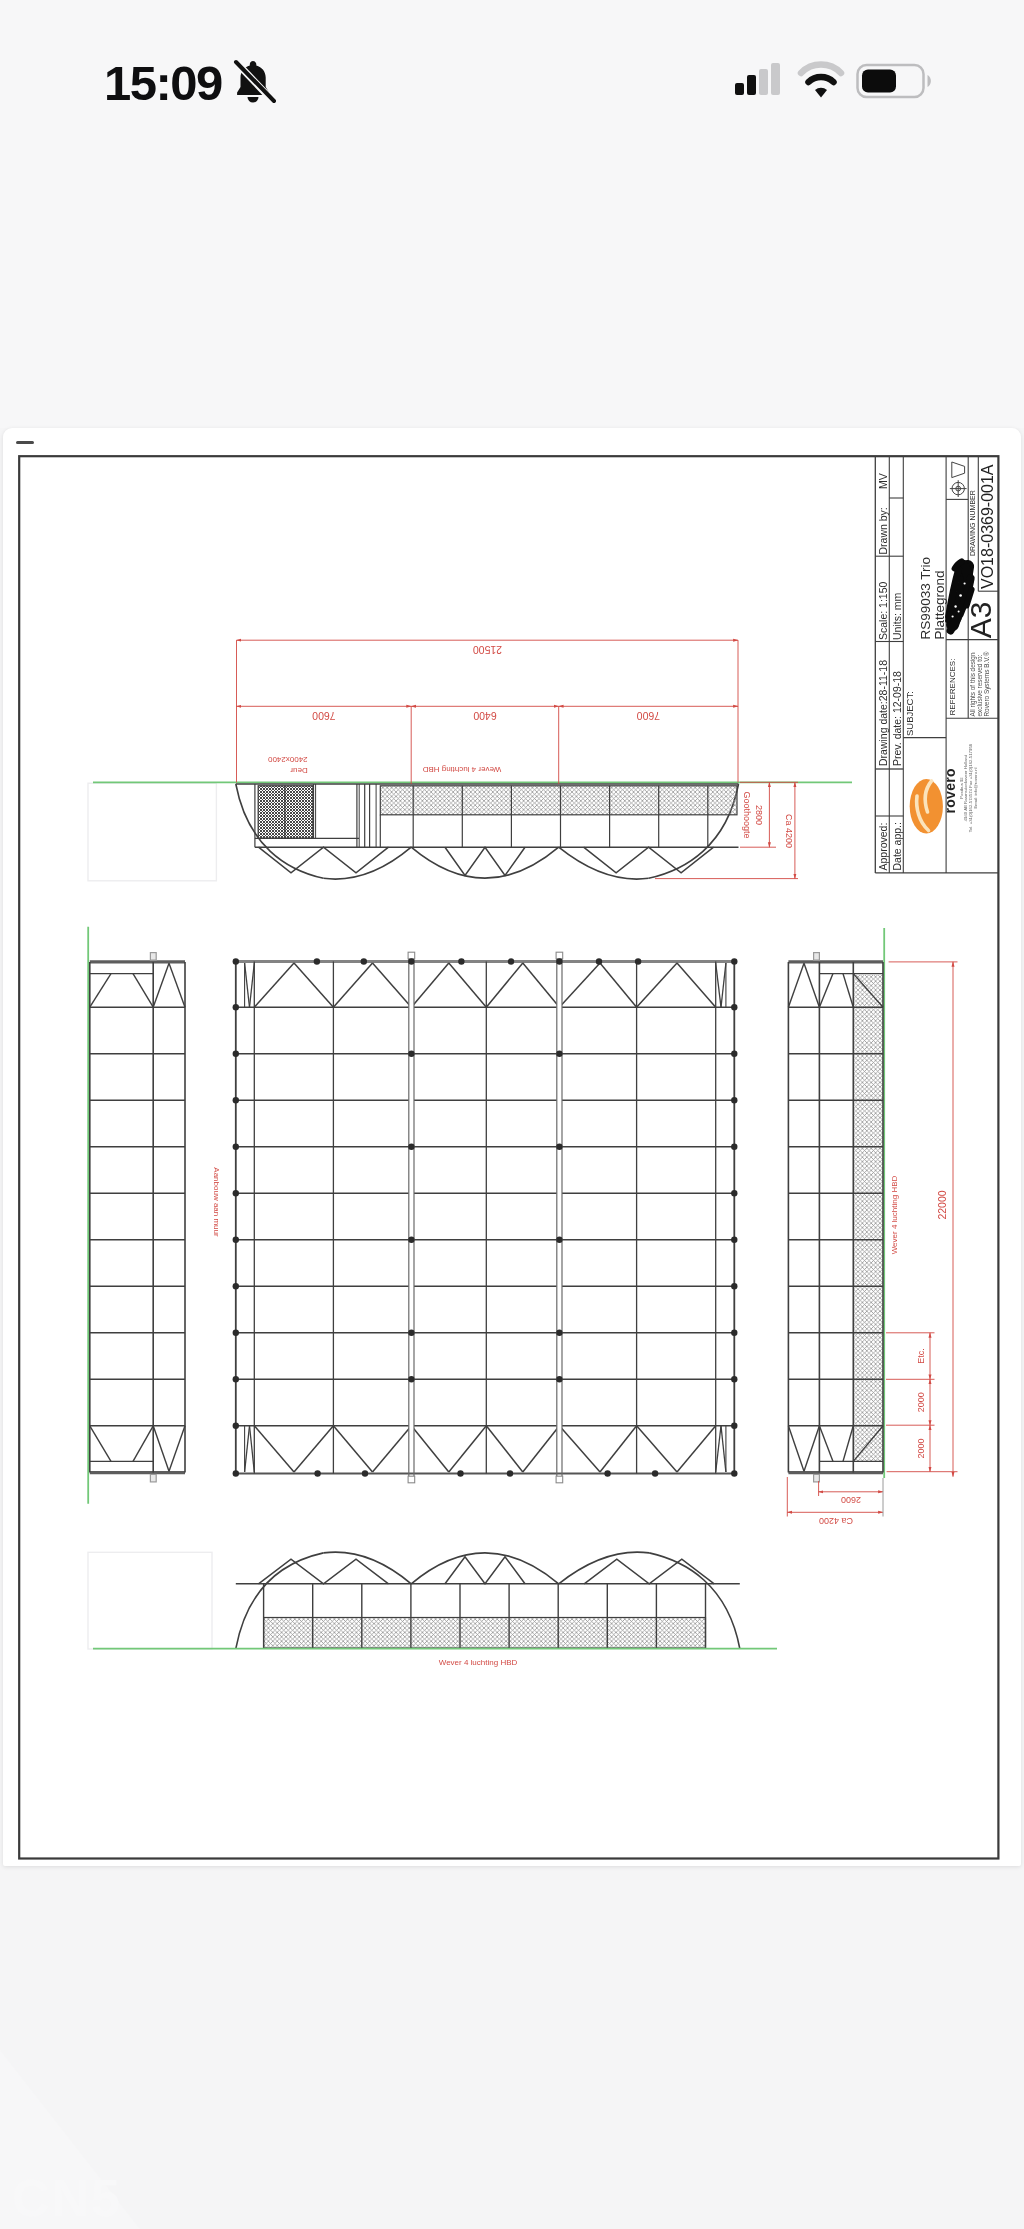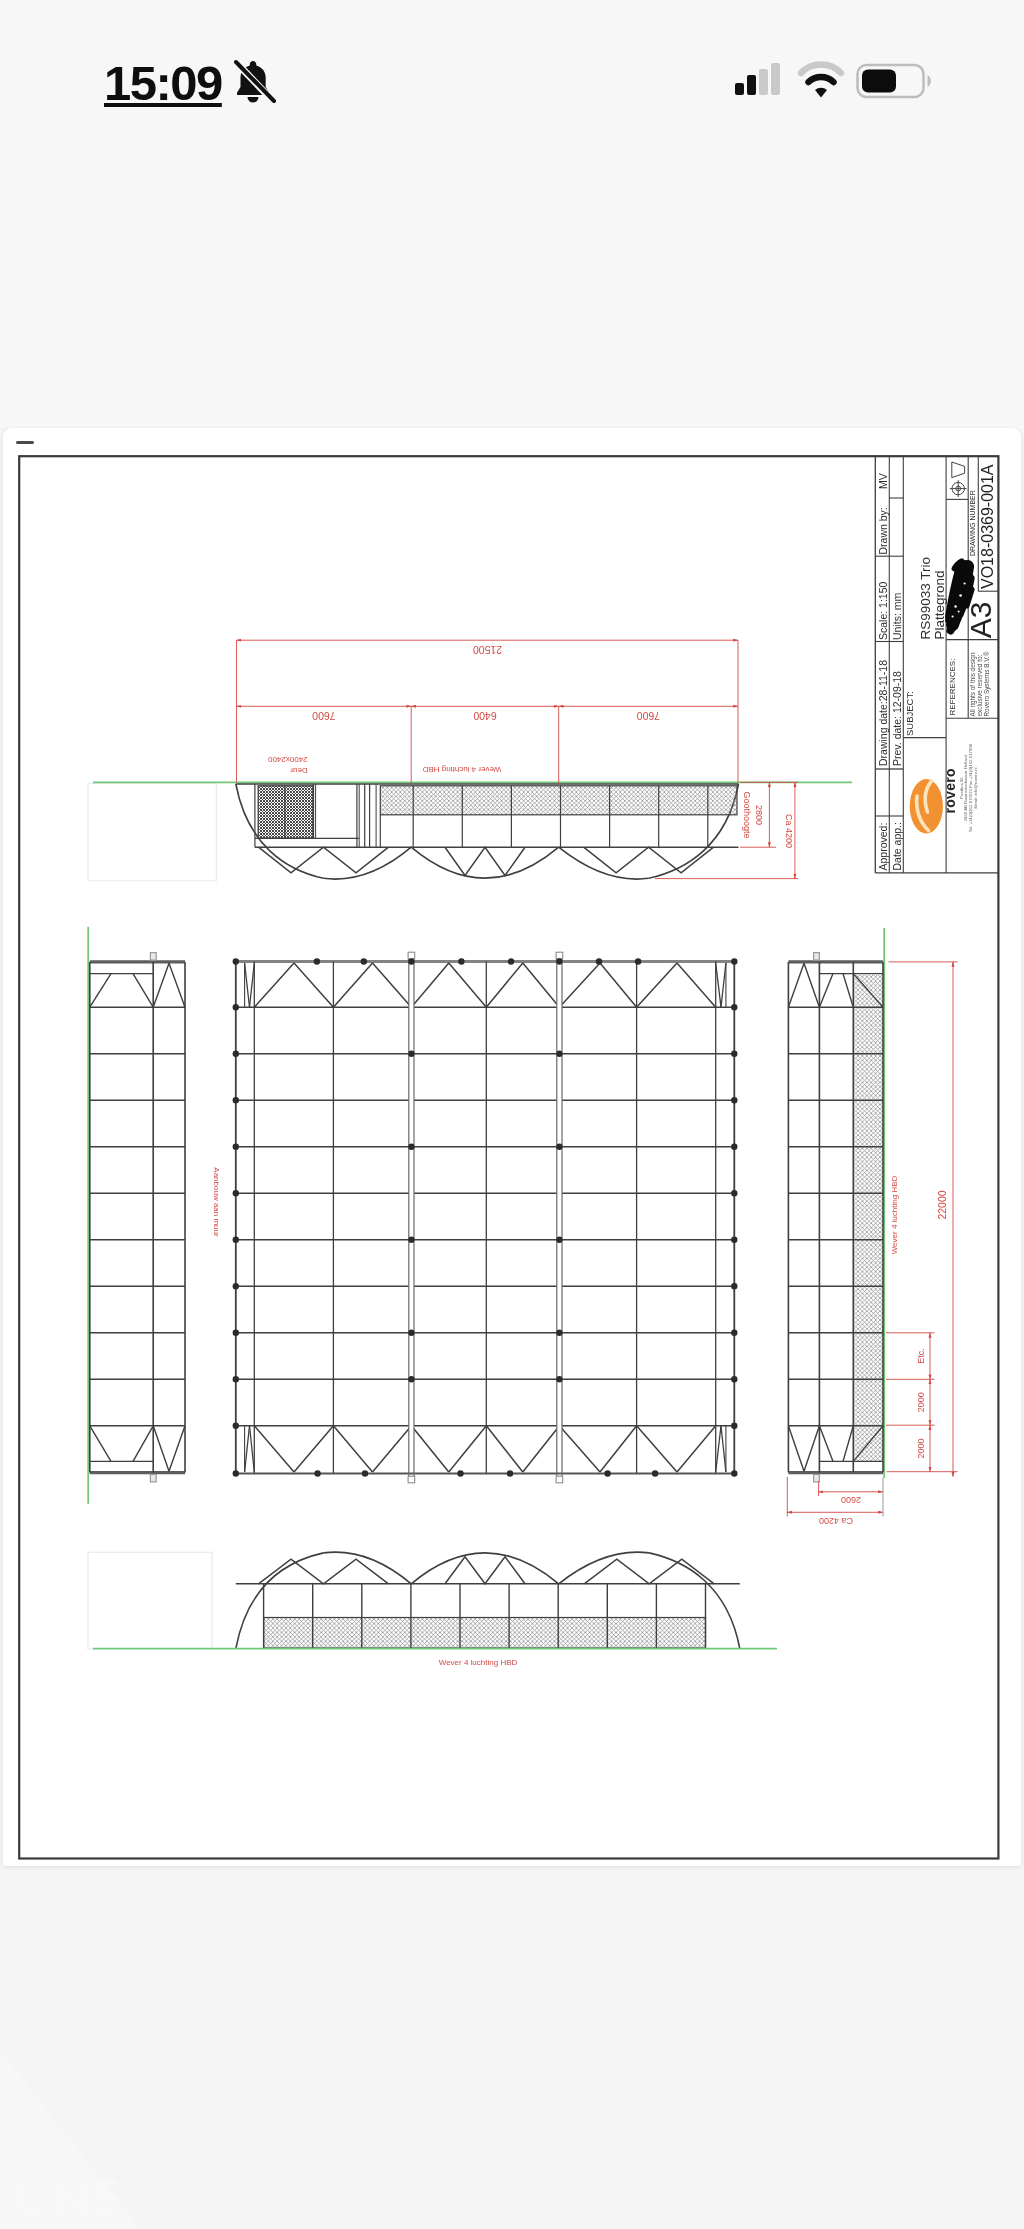--- a/index.html
+++ b/index.html
@@ -1,20 +1,20 @@
 <!DOCTYPE html>
 <html><head><meta charset="utf-8"><style>
 html,body{margin:0;padding:0;}
 body{width:1024px;height:2229px;background:#f5f5f6;font-family:"Liberation Sans",sans-serif;position:relative;overflow:hidden;}
 .abs{position:absolute;}
 </style></head><body>
 
 <div class="abs" style="left:0;top:0;width:1024px;height:428px;background:#f7f7f8;"></div>
 
-<div class="abs" style="left:104px;top:55px;font-size:49px;font-weight:bold;color:#0e0e10;letter-spacing:-1.5px;text-decoration:underline;">15:09</div>
+<div class="abs" style="left:104px;top:55px;font-size:49px;font-weight:bold;color:#0e0e10;letter-spacing:-1.5px;">15:09</div>
 
 <svg class="abs" style="left:228px;top:56px" width="50" height="50" viewBox="0 0 50 50">
     <path d="M25 5 c-1.8 0 -3.2 1.4 -3.2 3.2 l0 1.2 c-5.6 1.4 -9.3 6.2 -9.3 12.2 l0 9.5 -3.4 5.4 0 2.4 32 0 0 -2.4 -3.4 -5.4 0 -9.5 c0 -6 -3.8 -10.8 -9.4 -12.2 l0 -1.2 c0 -1.8 -1.4 -3.2 -3.3 -3.2 z" fill="#111"></path>
     <path d="M19.5 41 a5.5 5.5 0 0 0 11 0 z" fill="#111"></path>
     <line x1="6" y1="4" x2="44" y2="44" stroke="#f7f7f8" stroke-width="7"></line>
     <line x1="8" y1="6" x2="46" y2="45" stroke="#111" stroke-width="4" stroke-linecap="round"></line>
   </svg>
 
 <svg class="abs" style="left:735px;top:60px" width="52" height="40" viewBox="0 0 52 40">
     <rect x="0" y="23" width="9" height="12" rx="2" fill="#101010"></rect>

